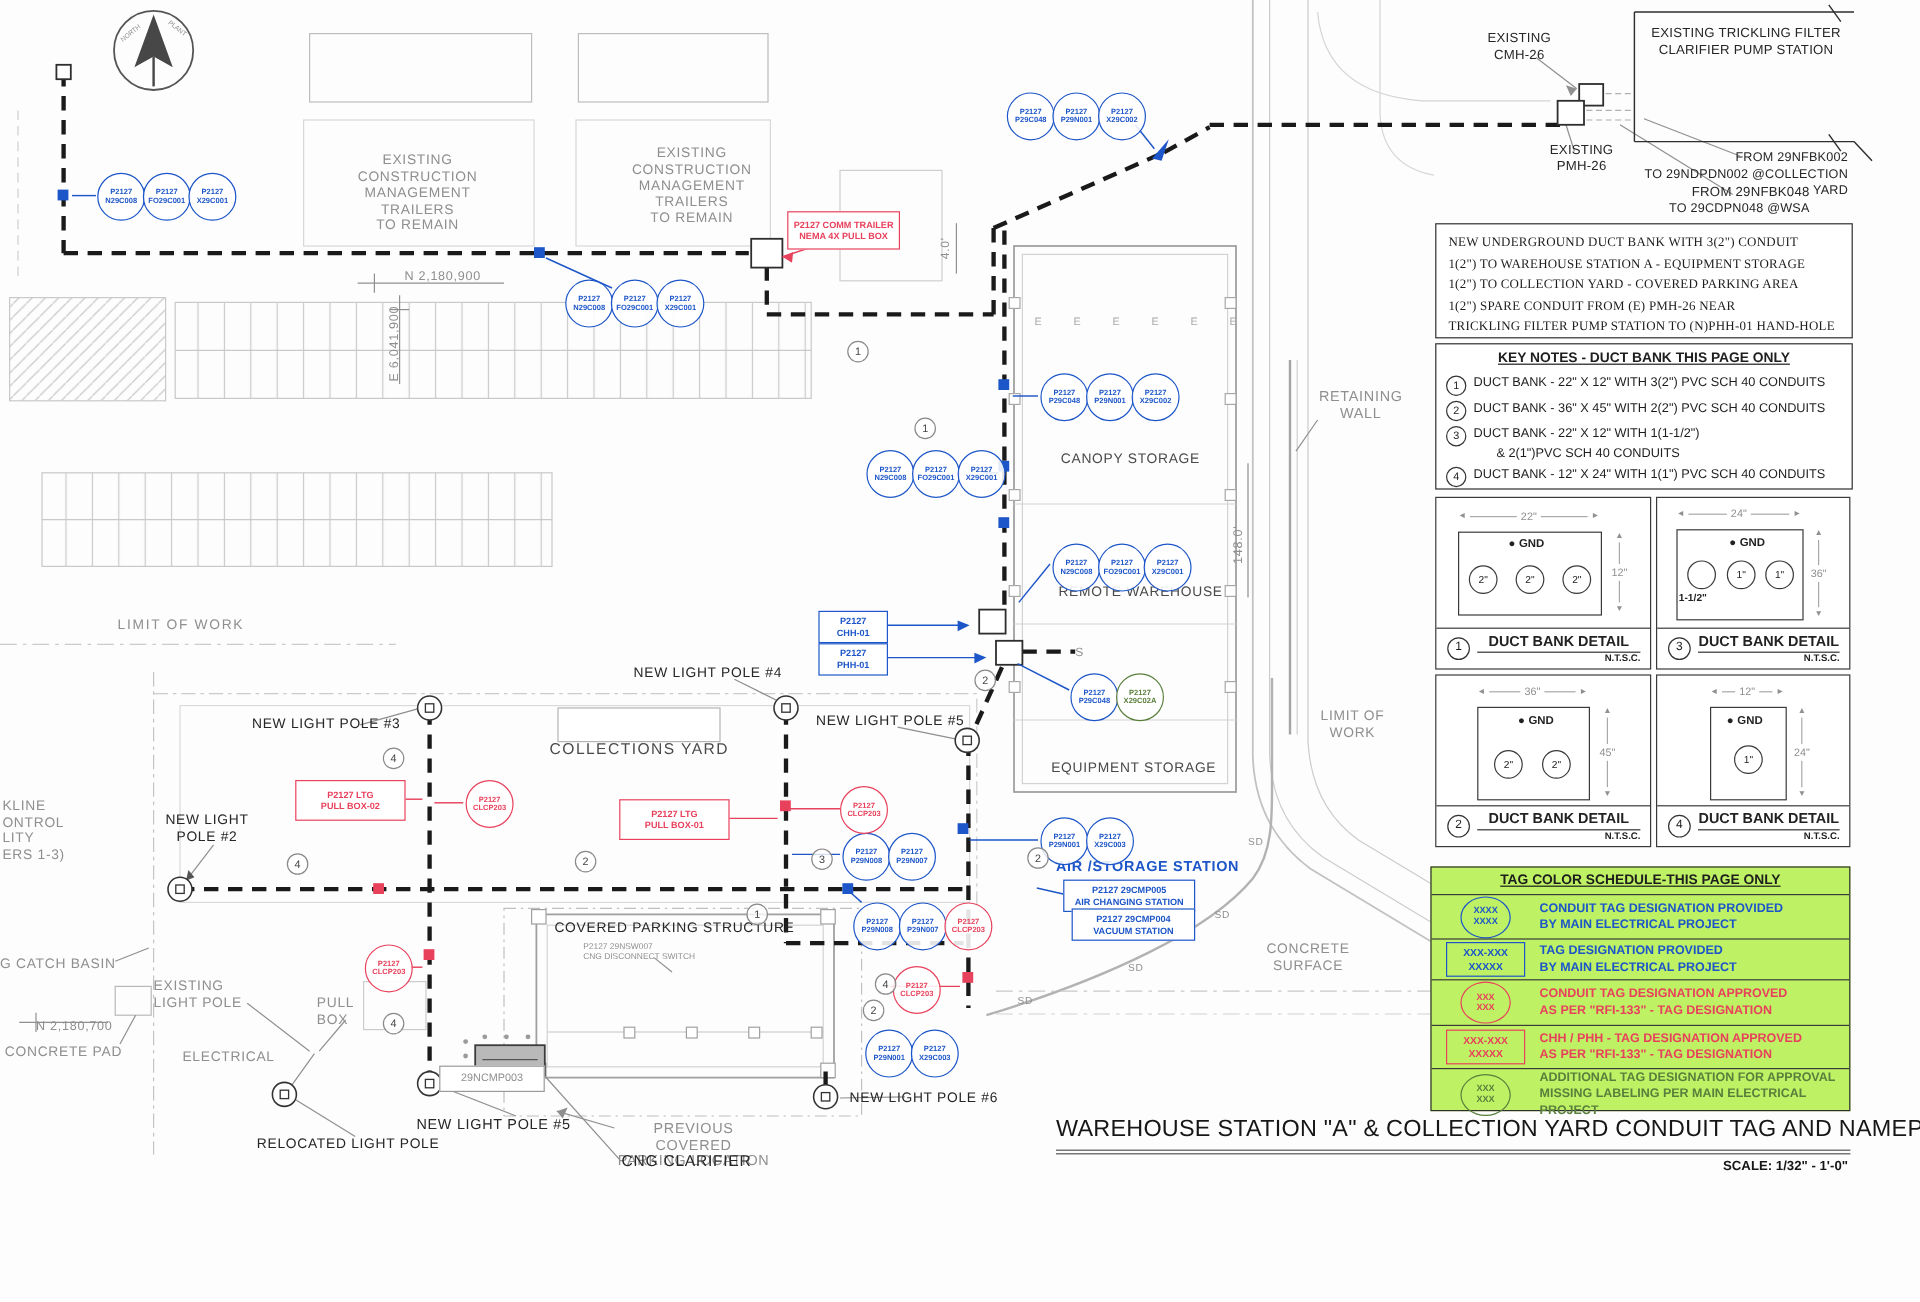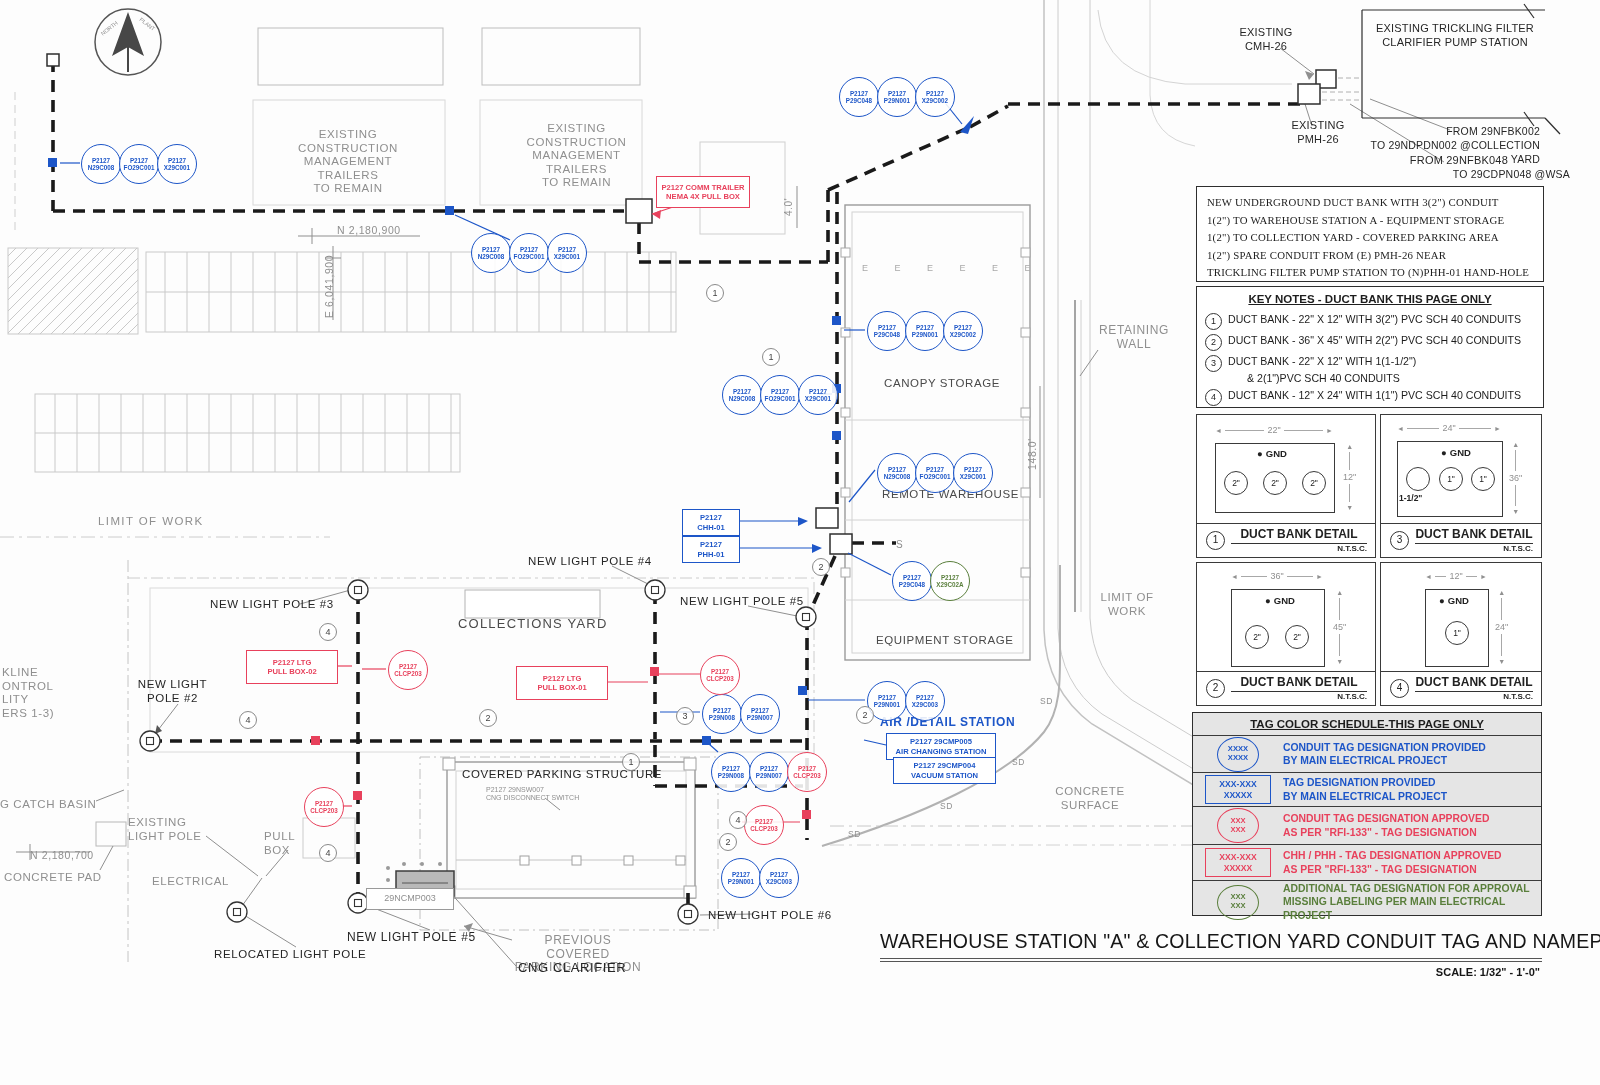--- a/index.html
+++ b/index.html
@@ -51,21 +51,21 @@
         display:flex;align-items:center;justify-content:center;background:#fff;}
   .gnd{position:absolute;font-size:9.5px;font-weight:bold;color:#222;}
   .gnd i{font-style:normal;margin-right:3px;}
   .condsub{position:absolute;font-size:8.5px;font-weight:bold;color:#222;}
   .dimh{position:absolute;display:flex;align-items:center;color:#909090;font-size:9px;gap:3px;}
   .dimh .ln{flex:1;border-top:1px solid #a8a8a8;}
   .dimv{position:absolute;display:flex;flex-direction:column;align-items:center;color:#909090;font-size:9px;gap:2px;}
   .dimv .lnv{flex:1;border-left:1px solid #a8a8a8;}
   .arr{font-size:7px;color:#909090;line-height:7px;}
   
-  .sched{position:absolute;border:1.4px solid #2e2e2e;background:#e5e5e5;}
+  .sched{position:absolute;border:1.4px solid #2e2e2e;background:#bef264;margin-top:10px;}
   .stitle{text-align:center;text-decoration:underline;font-weight:bold;font-size:11.5px;color:#1d1d1d;padding:5px 0;}
   .srow{display:flex;align-items:center;border-top:1.1px solid #3a3a3a;}
   .ssym{flex:0 0 90px;display:flex;align-items:center;justify-content:center;}
   .scircle{width:40px;height:33px;border-radius:50%;border:1.4px solid;display:flex;flex-direction:column;
            align-items:center;justify-content:center;font-size:7.6px;font-weight:bold;line-height:8.8px;}
   .srect{width:64px;height:27px;border:1.4px solid;display:flex;flex-direction:column;align-items:center;
          justify-content:center;font-size:8.6px;font-weight:bold;line-height:10.5px;}
   .cb{color:#1d56c8;border-color:#1d56c8;}
   .cr{color:#e8415c;border-color:#e8415c;}
   .cg{color:#5a7f3c;border-color:#5a7f3c;}
@@ -339,21 +339,21 @@
   <div class="lbl" style="left:98px;top:515px;letter-spacing:1.4px">LIMIT OF WORK</div>
   <div class="lbl ctr" style="left:1088px;top:324px;width:92px;font-size:12px">RETAINING
 WALL</div>
   <div class="lbl md" style="left:884px;top:377px">CANOPY STORAGE</div>
   <div class="lbl md" style="left:882px;top:488px">REMOTE WAREHOUSE</div>
   <div class="lbl md" style="left:876px;top:634px">EQUIPMENT STORAGE</div>
   <div class="lbl md big" style="left:458px;top:617px">COLLECTIONS YARD</div>
   <div class="lbl dark" style="left:462px;top:768px">COVERED PARKING STRUCTURE</div>
   <div class="lbl sm" style="left:486px;top:786px">P2127  29NSW007
 CNG DISCONNECT SWITCH</div>
-  <div class="lbl blue" style="left:880px;top:716px;font-weight:bold;font-size:12px">AIR /DETAIL STATION</div>
+  <div class="lbl blue" style="left:880px;top:716px;font-weight:bold;font-size:12px">AIR /STORAGE STATION</div>
   <div class="lbl ctr" style="left:512px;top:934px;width:132px;font-size:12px">PREVIOUS COVERED
 PARKING LOCATION</div>
   <div class="lbl dark" style="left:518px;top:961px;font-size:13px">CNG CLARIFIER</div>
   <div class="lbl dark" style="left:347px;top:931px;font-size:12px">NEW LIGHT POLE #5</div>
   <div class="lbl dark ctr" style="left:130px;top:678px;width:85px">NEW LIGHT
 POLE #2</div>
   <div class="lbl dark" style="left:210px;top:598px">NEW LIGHT POLE #3</div>
   <div class="lbl dark" style="left:528px;top:555px">NEW LIGHT POLE #4</div>
   <div class="lbl dark" style="left:680px;top:595px">NEW LIGHT POLE #5</div>
   <div class="lbl dark" style="left:708px;top:909px">NEW LIGHT POLE #6</div>
@@ -376,21 +376,21 @@
 WORK</div>
   <div class="lbl dark ctr" style="left:1232px;top:26px;width:68px;font-size:11px;letter-spacing:.2px">EXISTING
 CMH-26</div>
   <div class="lbl dark ctr" style="left:1286px;top:119px;width:64px;font-size:11px;letter-spacing:.2px">EXISTING
 PMH-26</div>
   <div class="lbl dark ctr" style="left:1374px;top:22px;width:162px;font-size:11px;letter-spacing:.2px">EXISTING TRICKLING FILTER
 CLARIFIER PUMP STATION</div>
   <div class="lbl dark rt" style="left:1420px;top:125px;width:120px;font-size:10.5px;letter-spacing:.2px">FROM 29NFBK002</div>
   <div class="lbl dark rt" style="left:1350px;top:139px;width:190px;font-size:10.5px;letter-spacing:.2px">TO 29NDPDN002 @COLLECTION YARD</div>
   <div class="lbl dark rt" style="left:1390px;top:154px;width:118px;font-size:11px;letter-spacing:.2px">FROM 29NFBK048</div>
-  <div class="lbl dark rt" style="left:1452px;top:168px;width:118px;font-size:10.5px;letter-spacing:.2px">TO 29CDPN048 @WSA</div>
+  <div class="lbl dark rt" style="left:1390px;top:168px;width:118px;font-size:10.5px;letter-spacing:.2px">TO 29CDPN048 @WSA</div>
   <div class="lbl rot" style="left:782px;top:216px;font-size:10px">4.0'</div>
   <div class="lbl rot" style="left:1026px;top:470px;font-size:10.5px">148.0'</div>
   <div class="lbl" style="left:848px;top:828px;font-size:8.5px">SD</div>
   <div class="lbl" style="left:940px;top:800px;font-size:8.5px">SD</div>
   <div class="lbl" style="left:1012px;top:756px;font-size:8.5px">SD</div>
   <div class="lbl" style="left:1040px;top:695px;font-size:8.5px">SD</div>
   <div class="lbl esp" style="left:862px;top:262px">E    E    E    E    E    E</div>
   <div class="lbl" style="left:896px;top:538px;font-size:10px">S</div>
   <div class="lbl tiny" style="left:100px;top:22px;transform:rotate(-38deg)">NORTH</div>
   <div class="lbl tiny" style="left:138px;top:18px;transform:rotate(38deg)">PLANT</div>

